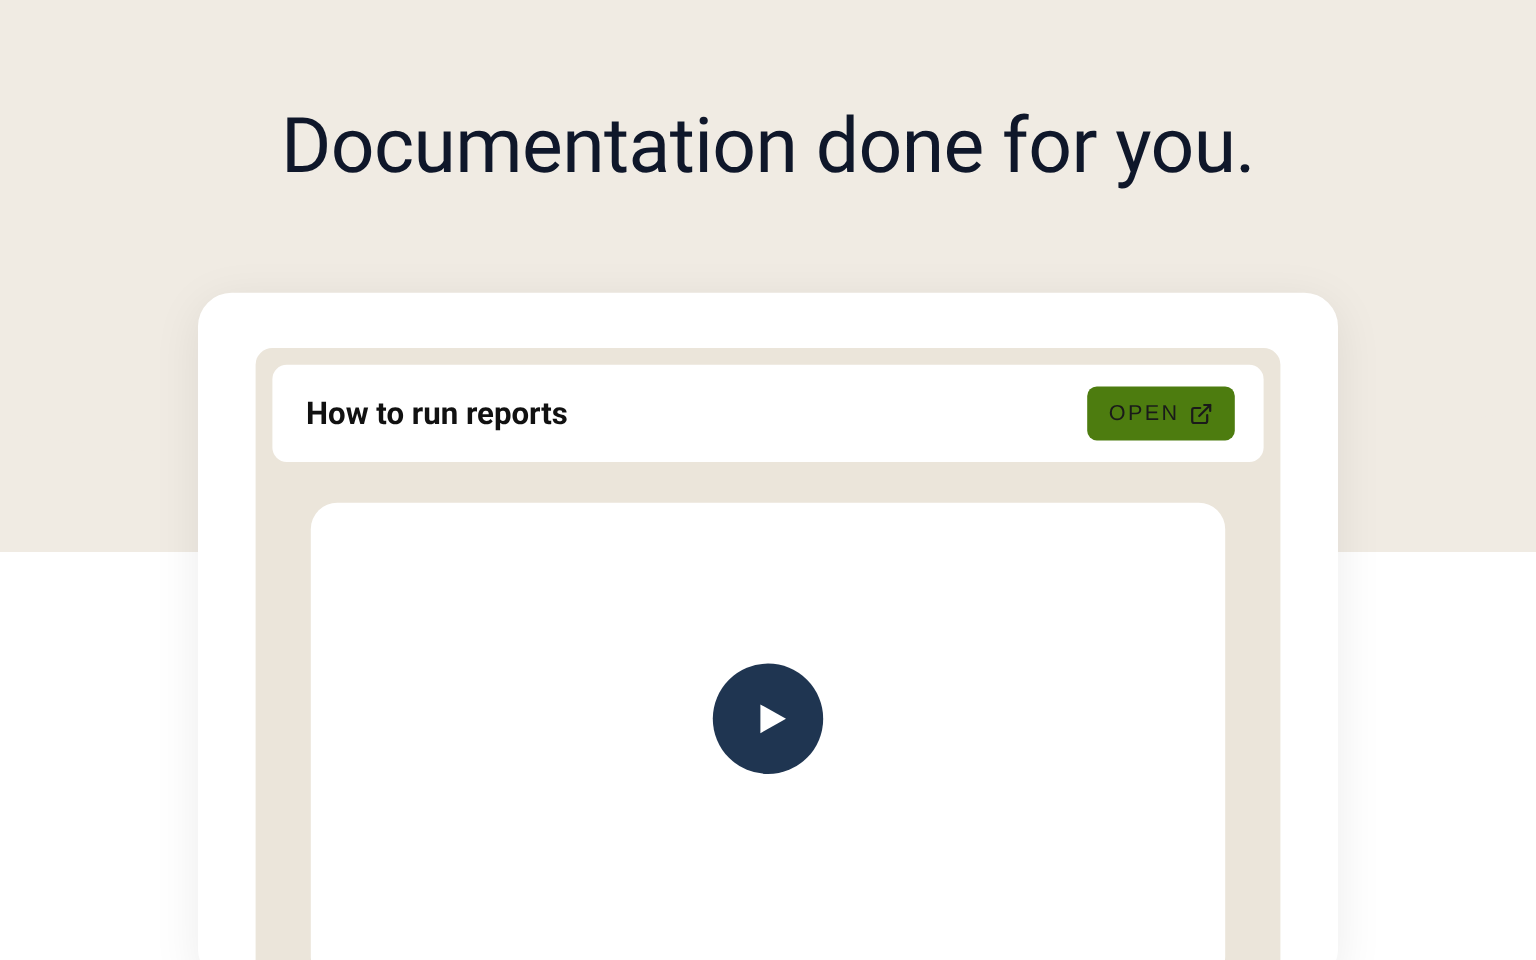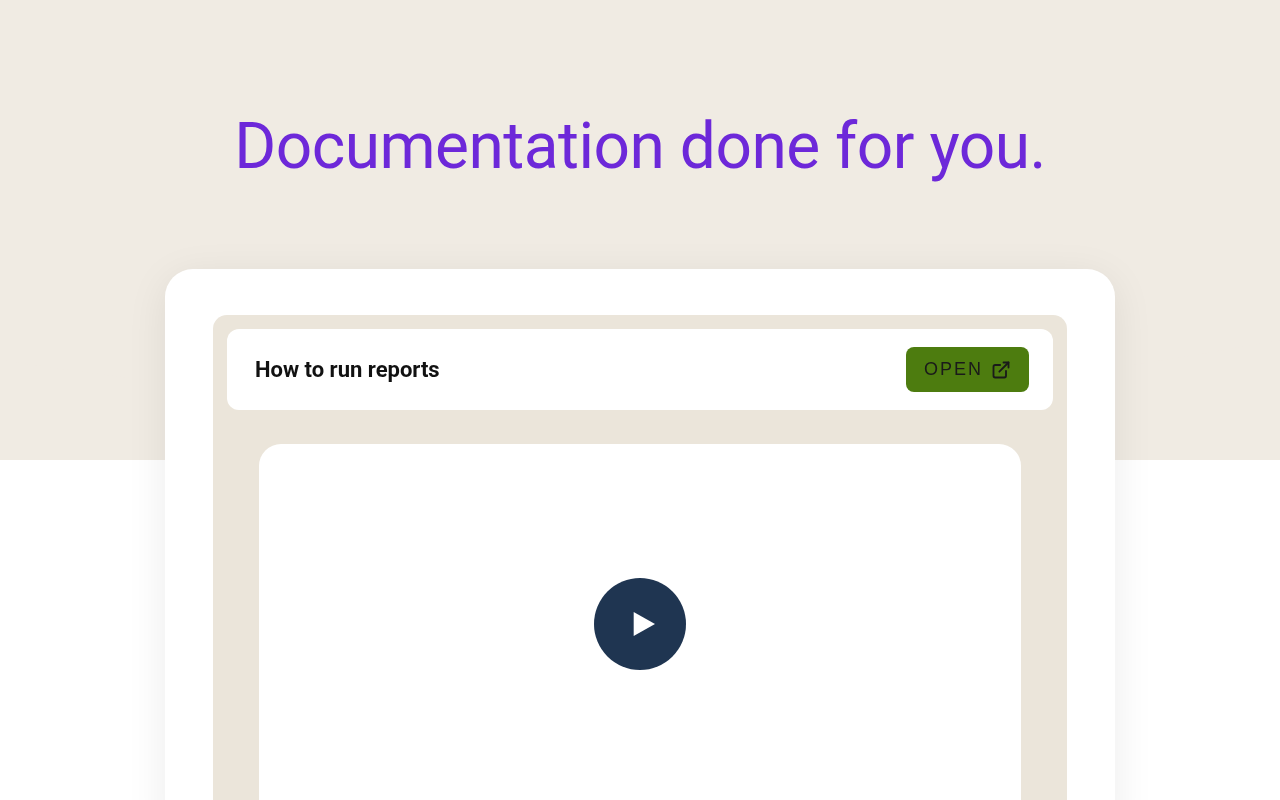--- a/index.html
+++ b/index.html
@@ -35,22 +35,22 @@
       height: 200px;
       z-index: 0;
     }
     
     .hero-title {
       position: relative;
       z-index: 1;
       text-align: center;
       font-size: 64px;
       font-weight: 400;
-      color: #6d28d9;
-      margin-top: 109px;
+      color: #0f172a;
+      margin-top: 84px;
       letter-spacing: -0.5px;
     }
     
     .card-container {
       position: relative;
       z-index: 2;
       width: 950px;
       margin: 85px auto 0;
       background: #ffffff;
       border-radius: 28px;
@@ -69,21 +69,21 @@
     .header-bar {
       background: #ffffff;
       border-radius: 12px;
       padding: 18px 24px 18px 28px;
       display: flex;
       align-items: center;
       justify-content: space-between;
     }
     
     .doc-title {
-      font-size: 22px;
+      font-size: 26px;
       font-weight: 700;
       color: #111111;
     }
     
     .open-button {
       background: #4d7c0f;
       border: none;
       border-radius: 8px;
       padding: 12px 18px;
       display: flex;

